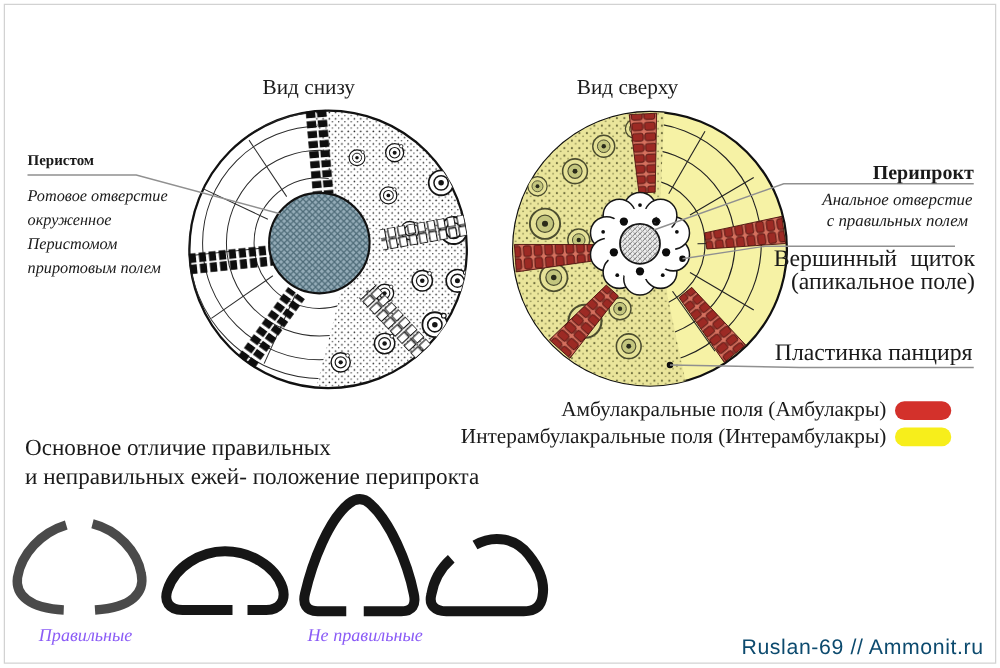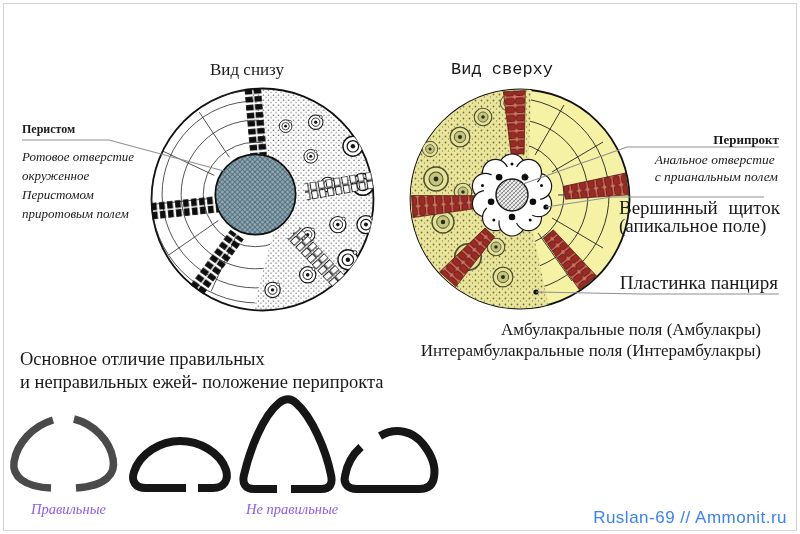--- a/index.html
+++ b/index.html
@@ -3,40 +3,40 @@
 <meta charset="utf-8">
 <style>
   html,body{margin:0;padding:0;background:#fff;}
   .stage{position:relative;width:800px;height:534px;background:#fff;overflow:hidden;
          font-family:"Liberation Serif", serif;color:#1a1a1a;}
   .frame{position:absolute;inset:3px;border:1px solid #d2d2d2;pointer-events:none;}
   .abs{position:absolute;}
   .title{top:17px;left:0;right:0;text-align:center;font-size:21px;font-weight:bold;letter-spacing:0.2px;}
   .caption{top:60px;font-size:17px;width:140px;text-align:center;}
   .cap-bottom{left:177px;}
-  .cap-top{left:432px;font-family:Liberation Mono, monospace;}
+  .cap-top{left:432px;}
   .callout-title{font-size:12px;font-weight:bold;}
   .peristome-block{left:22px;top:119px;width:160px;}
   .peristome-desc{left:22px;top:147px;width:170px;font-style:italic;font-size:13px;line-height:19px;}
   .periproct-block{right:21px;top:127px;text-align:right;font-size:19px;}
-  .periproct-desc{right:22px;top:151px;text-align:left;font-style:italic;font-size:13.5px;line-height:17px;}
-  .apical-block{right:20px;top:199px;font-size:19px;line-height:17.5px;}
+  .periproct-desc{right:22px;top:151px;text-align:center;font-style:italic;font-size:13.5px;line-height:17px;}
+  .apical-block{right:20px;top:199px;text-align:right;font-size:19px;line-height:17.5px;}
   .apical-block .l1{word-spacing:6px;}
   .plate-block{right:22px;top:272px;text-align:left;font-size:19px;}
-  .legend-row{position:absolute;right:39px;display:flex;align-items:center;gap:7px;height:16px;flex-direction:column;}
+  .legend-row{position:absolute;right:39px;display:flex;align-items:center;gap:7px;height:16px;}
   .legend-row .lbl{font-size:17px;white-space:nowrap;}
   .swatch{width:45px;height:15px;border-radius:8px;display:inline-block;}
   .swatch-red{background:#d3312b;}
   .swatch-yellow{background:#f7ee1b;}
   .note-block{left:20px;top:348px;font-size:18.5px;line-height:22.5px;}
   .profile-label{font-style:italic;font-size:14.5px;color:#8b5cf6;}
   .lab-regular{left:31px;top:501px;}
   .lab-irregular{left:246px;top:501px;}
   .watermark{right:13px;bottom:6px;font-family:"Liberation Sans", sans-serif;
-             font-size:17px;color:#3b82f6;letter-spacing:0.5px;}
+             font-size:17px;color:#0c4a6e;letter-spacing:0.5px;}
   svg{display:block;}
   .overlay{pointer-events:none;}
 </style>
 </head>
 <body>
 
 <div class="stage">
   <div class="frame"></div>
 
 
@@ -241,25 +241,25 @@
     <span class="callout-title">Перистом</span>
   </div>
   <div class="abs peristome-desc">
     <div>Ротовое отверстие</div>
     <div>окруженное</div>
     <div>Перистомом</div>
     <div>приротовым полем</div>
   </div>
 
   <div class="abs periproct-block">
-    <span class="callout-title" style="font-size:13px;">Перипрокт</span>
+    <span class="callout-title" style="font-size:16px;">Перипрокт</span>
   </div>
   <div class="abs periproct-desc">
     <div>Анальное отверстие</div>
-    <div>с прианальным полем</div>
+    <div>с правильных полем</div>
   </div>
   <div class="abs apical-block">
     <div class="l1">Вершинный щиток</div>
     <div>(апикальное поле)</div>
   </div>
   <div class="abs plate-block">Пластинка панциря</div>
 
   <div class="abs legend-row" style="top:320px;">
     <span class="lbl">Амбулакральные поля (Амбулакры)</span>
     <span class="swatch swatch-red"></span>

